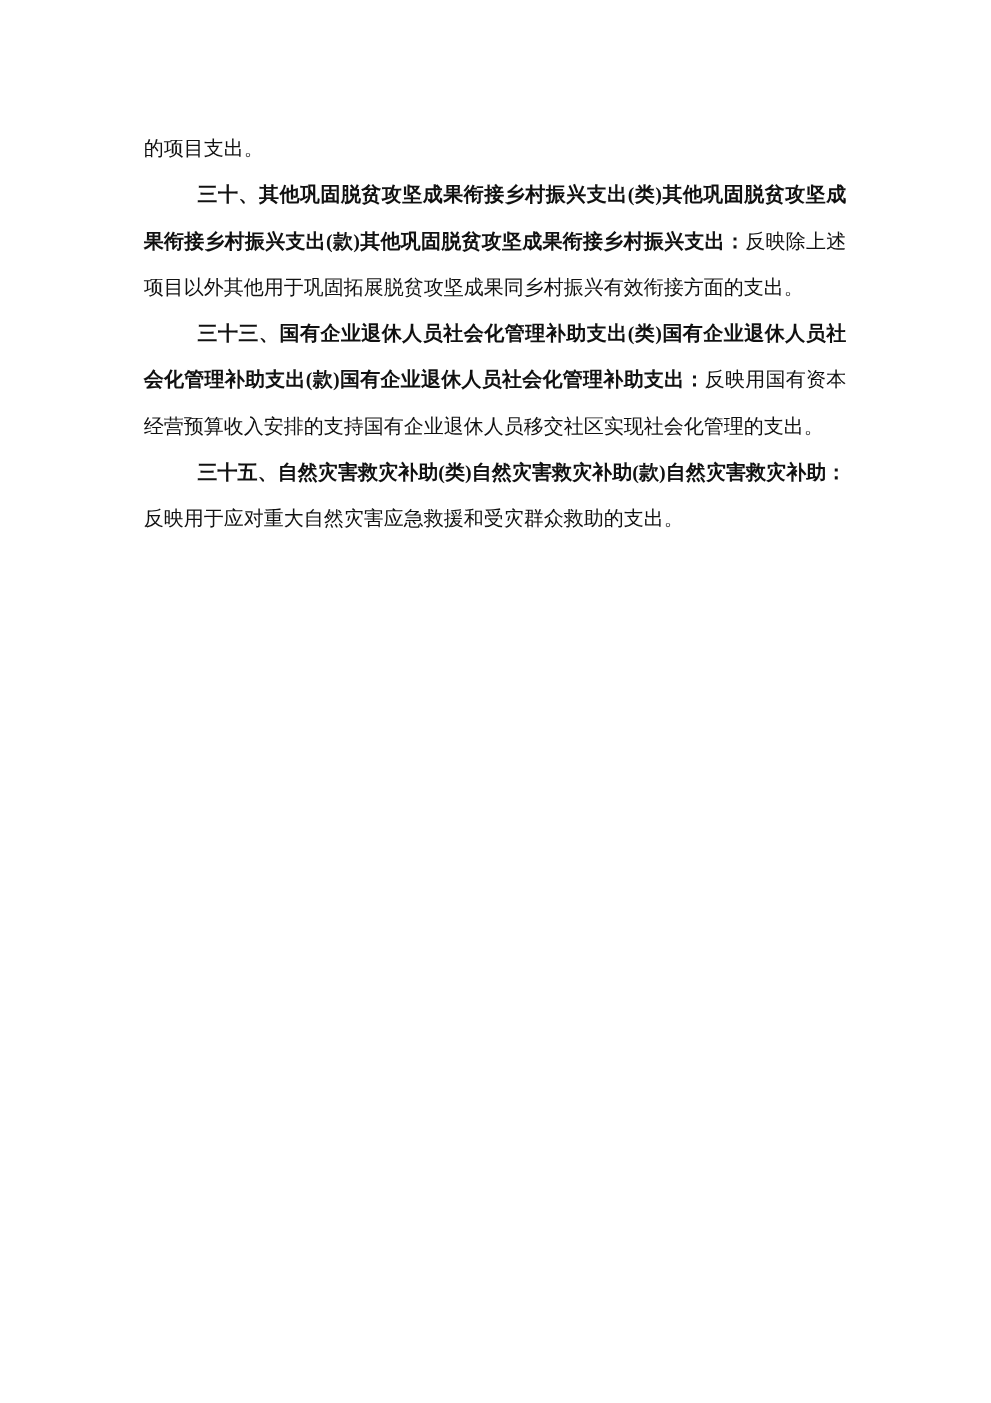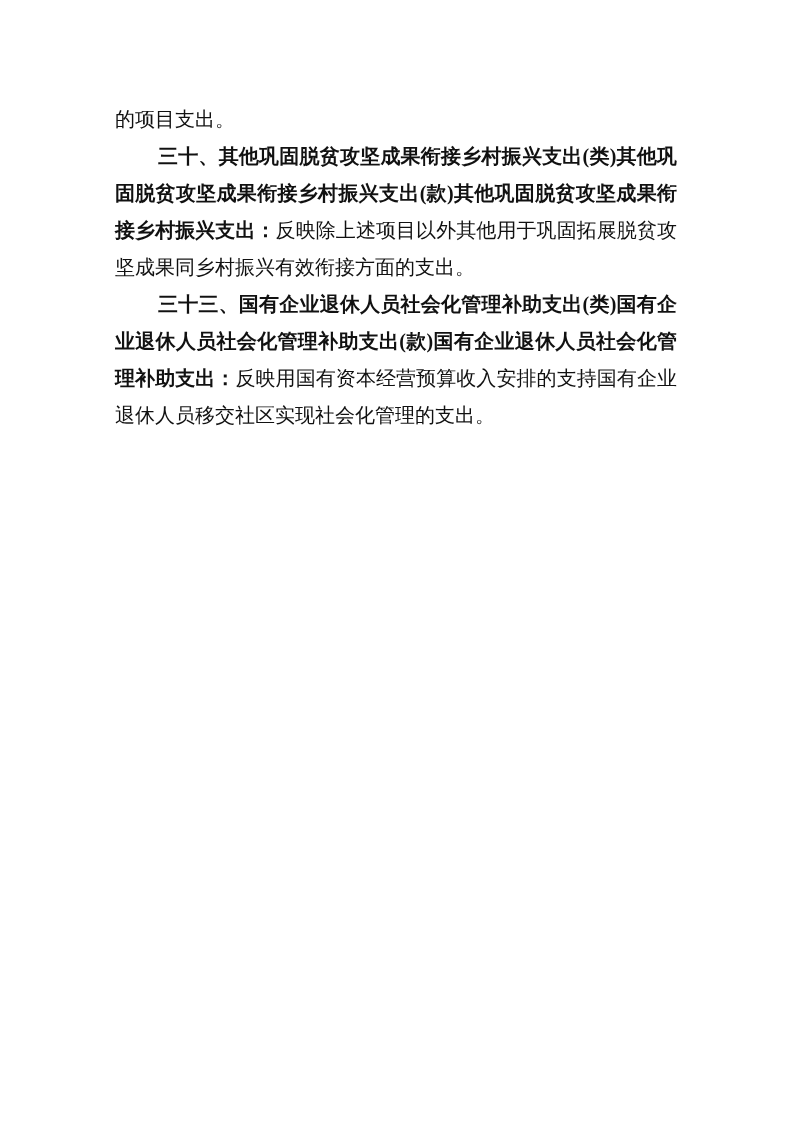--- a/index.html
+++ b/index.html
@@ -13,21 +13,21 @@
     height: 1122px;
     background: #ffffff;
     overflow: hidden;
     font-family: "Liberation Serif", serif;
   }
   .content {
     position: absolute;
     left: 115px;
     top: 101px;
     width: 562px;
-    font-size: 20px;
+    font-size: 16px;
     line-height: 37px;
     color: #111111;
     text-align: justify;
     text-align-last: left;
   }
   .para {
     margin: 0;
     padding: 0;
     text-indent: 43px;
   }
@@ -49,15 +49,16 @@
 
     <p class="para no-indent"><span class="body-regular">的项目支出。</span></p>
 
     <p class="para"><span class="heading-bold">三十、其他巩固脱贫攻坚成果衔接乡村振兴支出(类)其他巩固脱贫攻坚成果衔接乡村振兴支出(款)其他巩固脱贫攻坚成果衔接乡村振兴支出：</span><span class="body-regular">反映除上述项目以外其他用于巩固拓展脱贫攻坚成果同乡村振兴有效衔接方面的支出。</span></p>
 
 
 
     <p class="para"><span class="heading-bold">三十三、国有企业退休人员社会化管理补助支出(类)国有企业退休人员社会化管理补助支出(款)国有企业退休人员社会化管理补助支出：</span><span class="body-regular">反映用国有资本经营预算收入安排的支持国有企业退休人员移交社区实现社会化管理的支出。</span></p>
 
 
+    <p class="para"><span class="heading-bold">三十五、自然灾害救灾补助(类)自然灾害救灾补助(款)自然灾害救灾补助：</span><span class="body-regular">反映用于应对重大自然灾害应急救援和受灾群众救助的支出。</span></p>
 
   </div>
 </div>
 
 </body></html>

